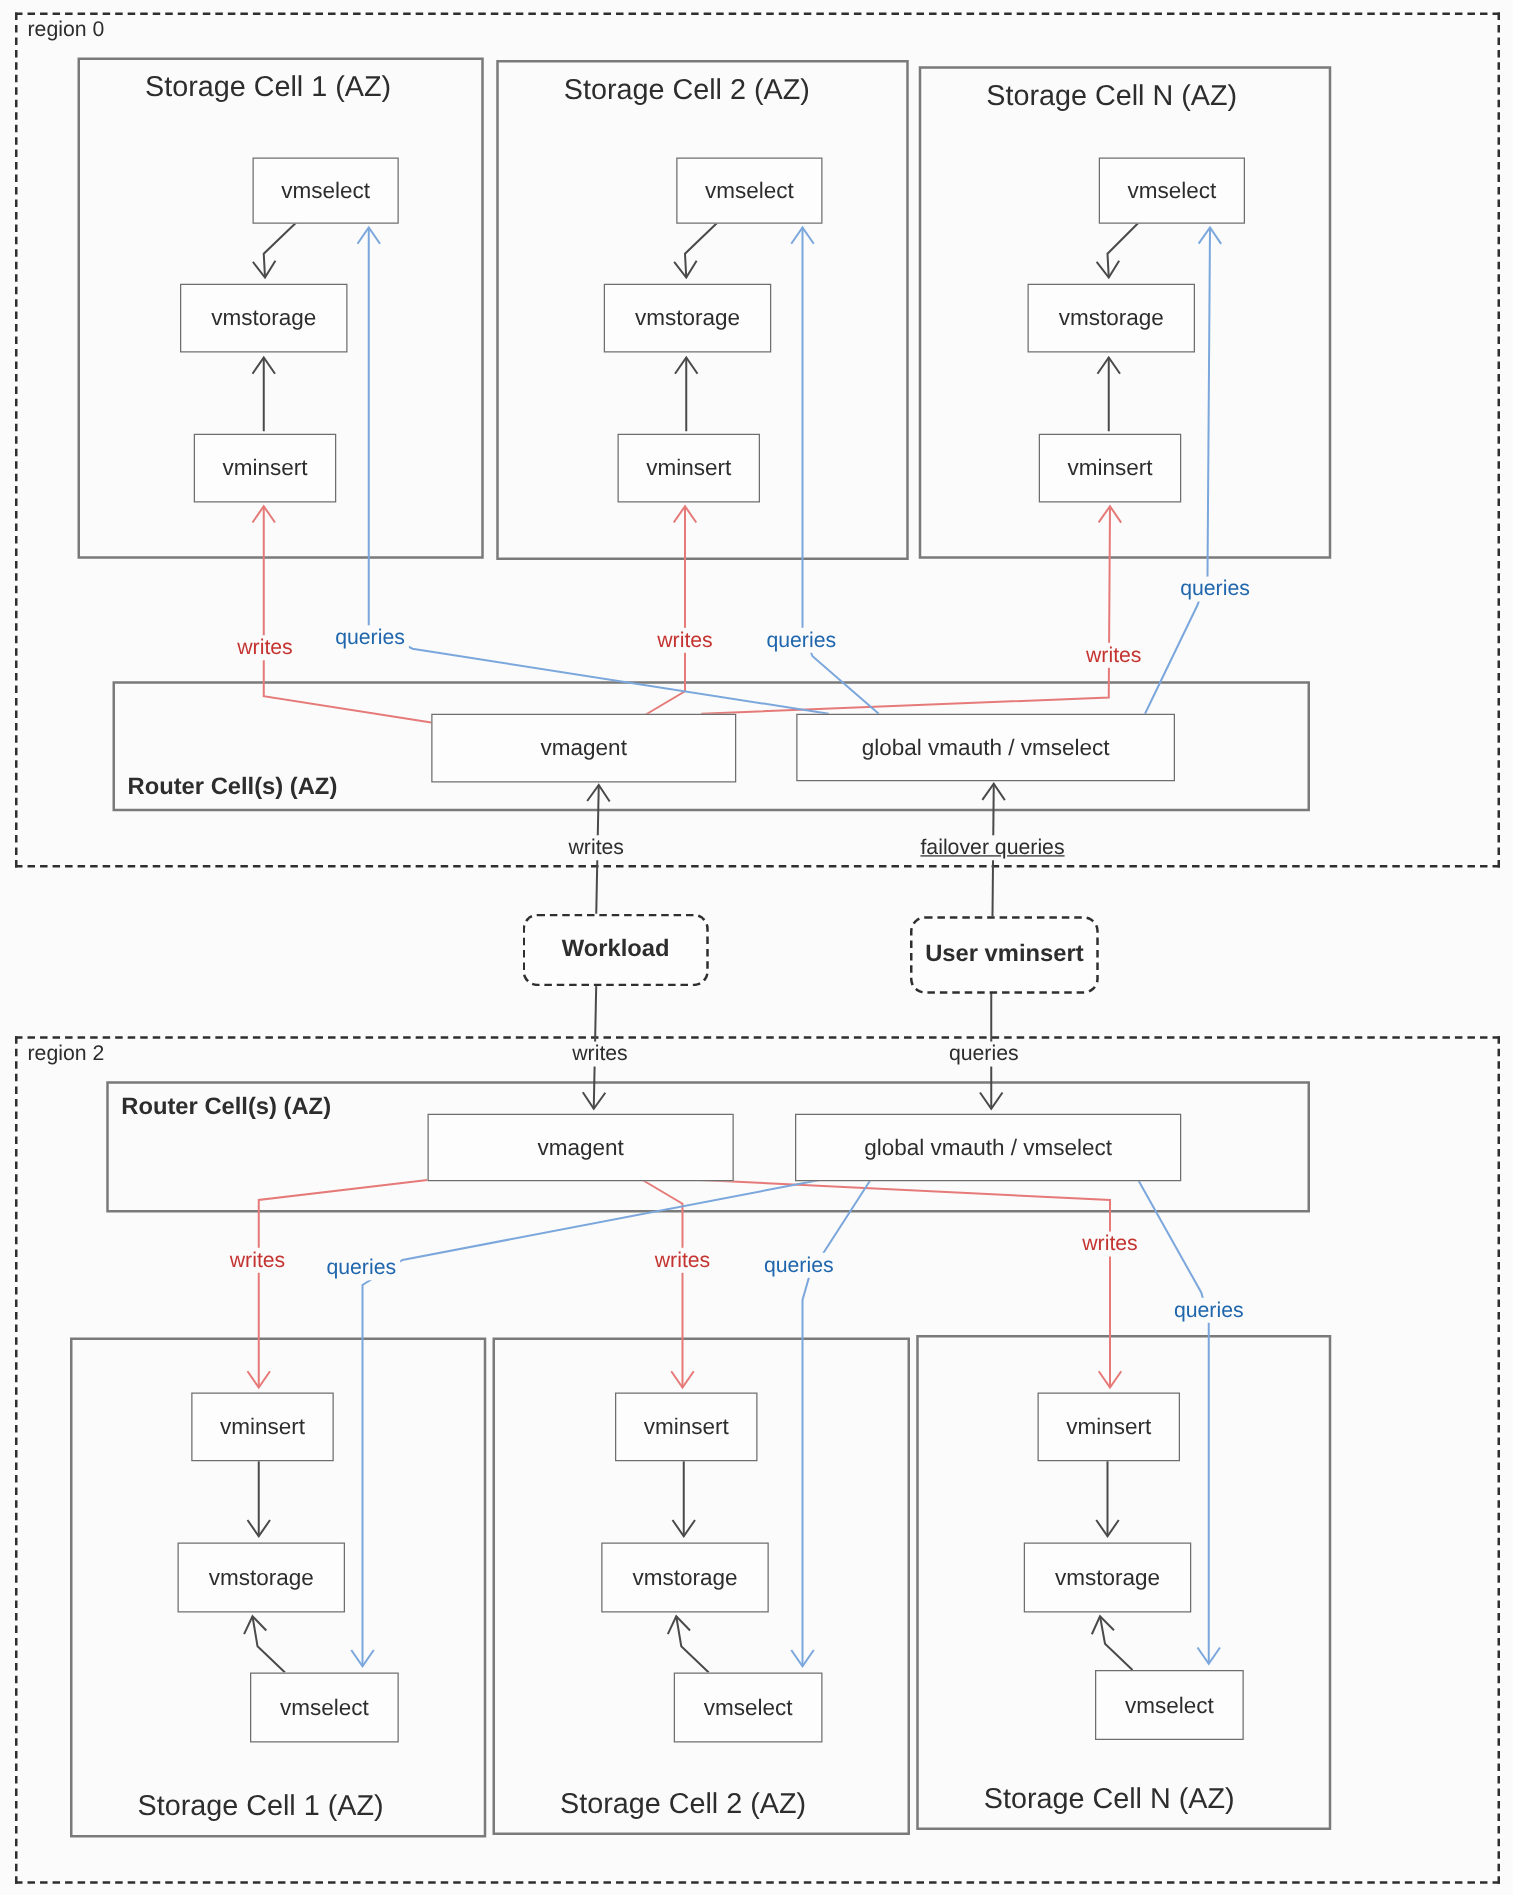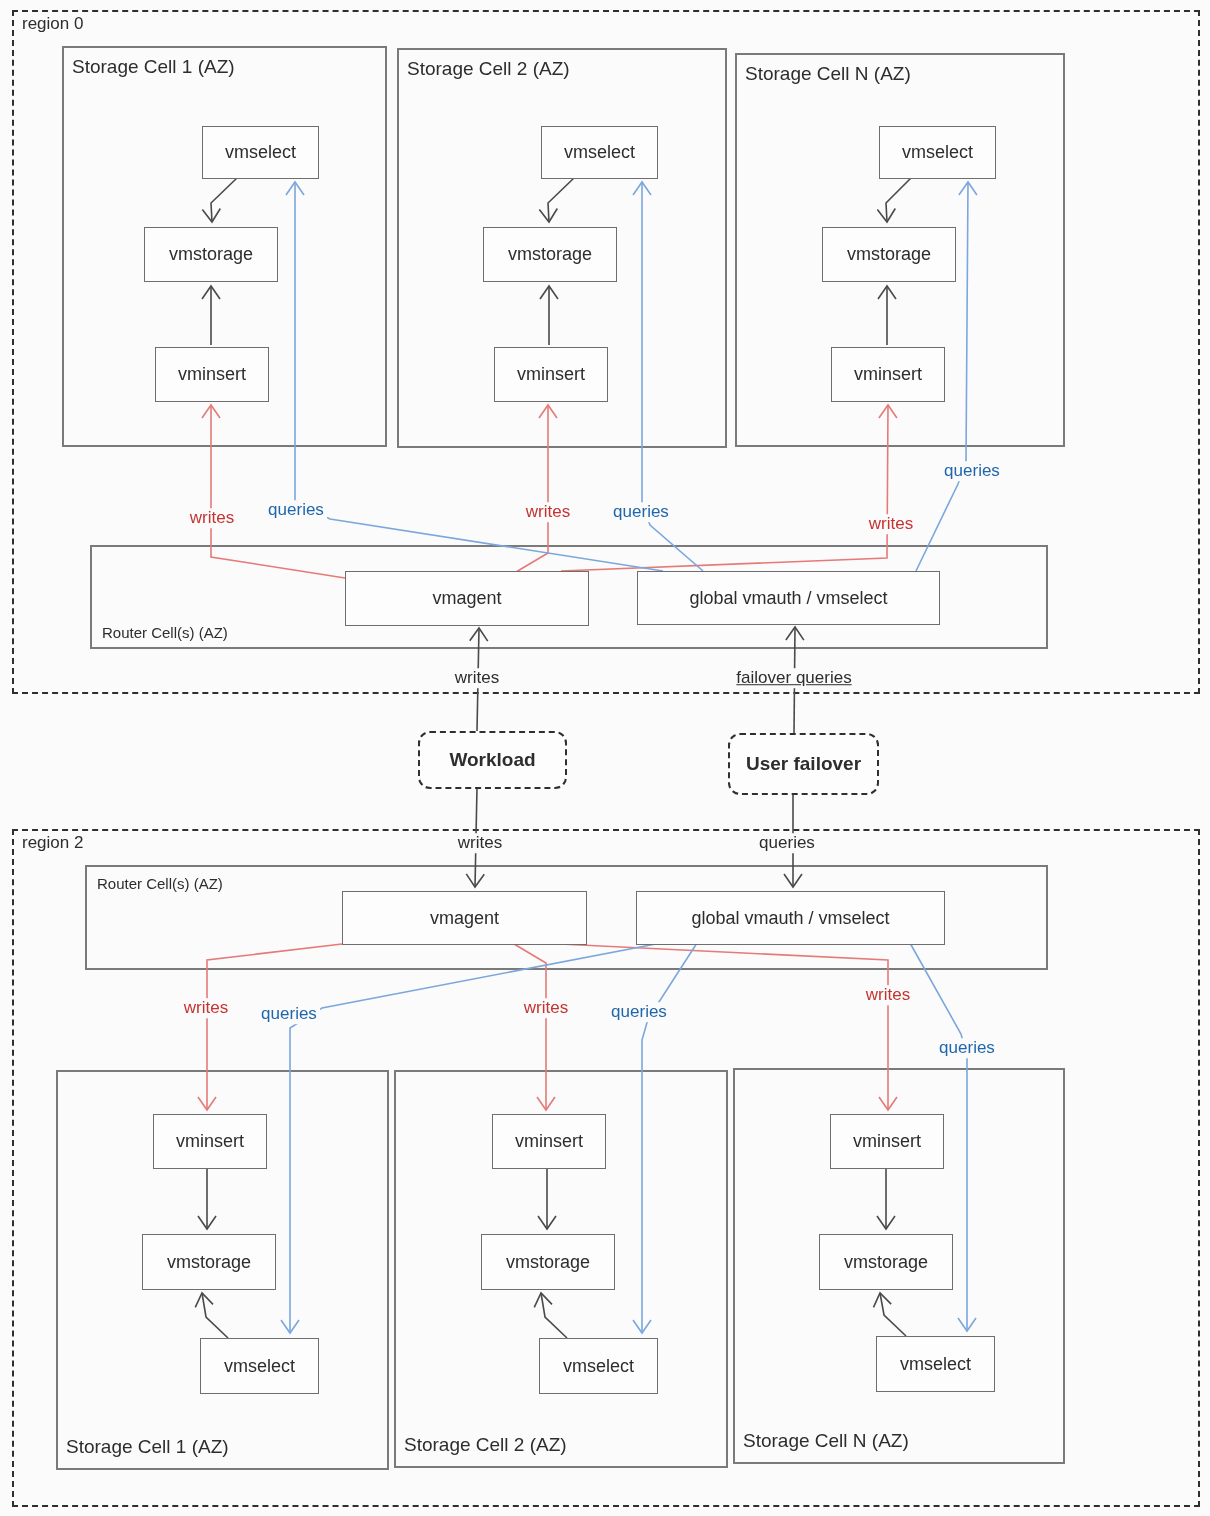--- a/index.html
+++ b/index.html
@@ -1,25 +1,25 @@
 <!DOCTYPE html>
 <html><head>
 <meta charset="utf-8">
 <style>
   html,body{margin:0;padding:0;background:#fbfbfb;}
   #canvas{position:relative;width:1210px;height:1516px;background:#fbfbfb;
     font-family:"Liberation Sans","DejaVu Sans",sans-serif;color:#2d2d2d;overflow:hidden;}
   .region{position:absolute;border:2px dashed #2f2f2f;z-index:1;background:transparent;}
   .region-label{position:absolute;font-size:17px;z-index:4;}
   .cell{position:absolute;border:2px solid #7a7a7a;z-index:1;background:transparent;}
-  .cell-title{position:absolute;font-size:19px;white-space:nowrap;z-index:2;}
+  .cell-title{position:absolute;font-size:23px;white-space:nowrap;z-index:2;margin-left:44px;}
   .cell-title.top{left:8px;top:8px;}
   .cell-title.bottom{left:8px;bottom:10px;}
   .router{position:absolute;border:2px solid #7a7a7a;z-index:1;background:transparent;}
-  .router-label{position:absolute;font-size:15px;white-space:nowrap;z-index:2;}
+  .router-label{position:absolute;font-size:19px;white-space:nowrap;z-index:2;font-weight:bold;}
   .router-label.bottom{left:10px;bottom:6px;}
   .router-label.top{left:10px;top:8px;}
   .node{position:absolute;border:1.6px solid #6e6e6e;background:#fdfdfd;z-index:3;
     display:flex;align-items:center;justify-content:center;font-size:18px;white-space:nowrap;text-align:right;}
   .dashed-node{position:absolute;border:2.4px dashed #2f2f2f;border-radius:12px;background:#fdfdfd;
     z-index:3;display:flex;align-items:center;justify-content:center;font-size:19px;white-space:nowrap;font-weight:bold;}
   svg#wires{position:absolute;left:0;top:0;z-index:2;pointer-events:none;}
   svg#wires path{fill:none;stroke-width:1.6px;}
   .wire-black{stroke:#4a4a4a;}
   .wire-red{stroke:#e57a78;}
@@ -120,21 +120,21 @@
   <div class="flabel blue" style="left:296px;top:510px;">queries</div>
   <div class="flabel red" style="left:548px;top:512px;">writes</div>
   <div class="flabel blue" style="left:641px;top:512px;">queries</div>
   <div class="flabel red" style="left:891px;top:524px;">writes</div>
   <div class="flabel blue" style="left:972px;top:471px;">queries</div>
 
   <div class="flabel black" style="left:477px;top:678px;">writes</div>
   <div class="flabel black" style="left:794px;top:678px;text-decoration:underline;">failover queries</div>
 
   <div class="dashed-node" style="left:418px;top:731px;width:145px;height:54px;">Workload</div>
-  <div class="dashed-node" style="left:728px;top:733px;width:147px;height:58px;">User failover</div>
+  <div class="dashed-node" style="left:728px;top:733px;width:147px;height:58px;">User vminsert</div>
 
   <div class="flabel black" style="left:480px;top:843px;">writes</div>
   <div class="flabel black" style="left:787px;top:843px;">queries</div>
 
   <div class="region" style="left:12px;top:829px;width:1184px;height:674px;"></div>
   <div class="region-label" style="left:22px;top:833px;">region 2</div>
 
   <div class="router" style="left:85px;top:865px;width:959px;height:101px;">
     <div class="router-label top">Router Cell(s) (AZ)</div>
   </div>

